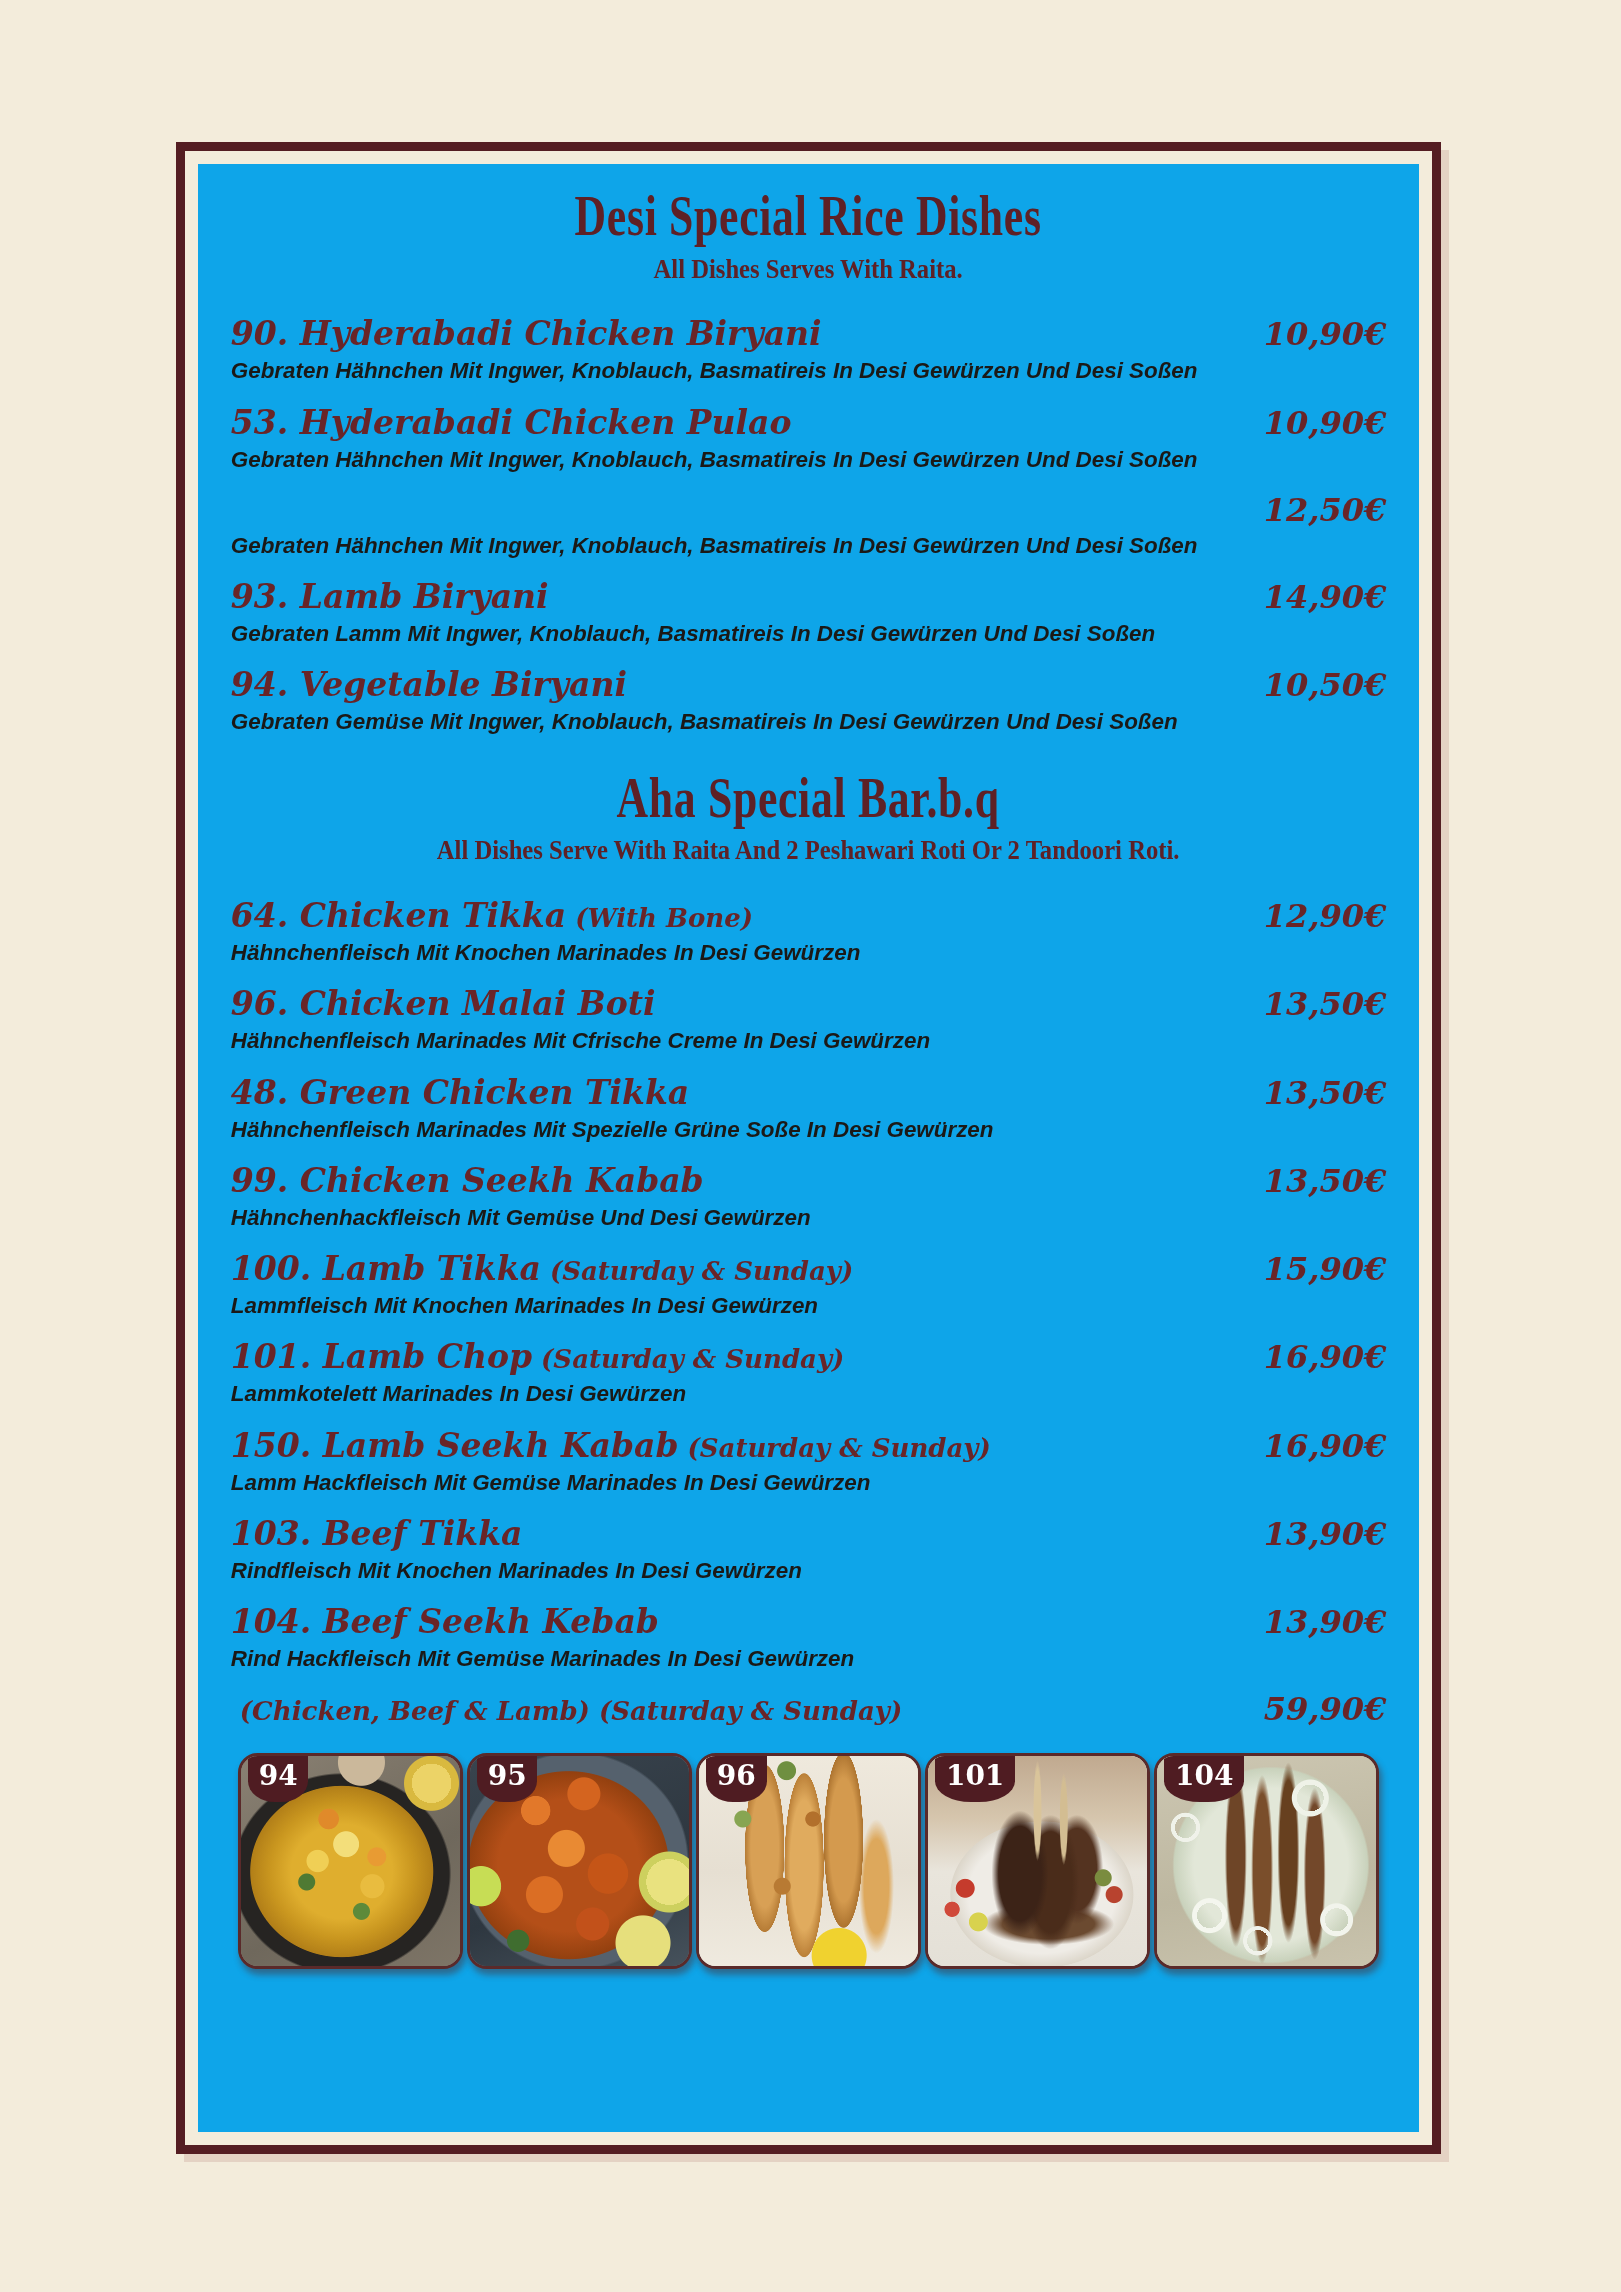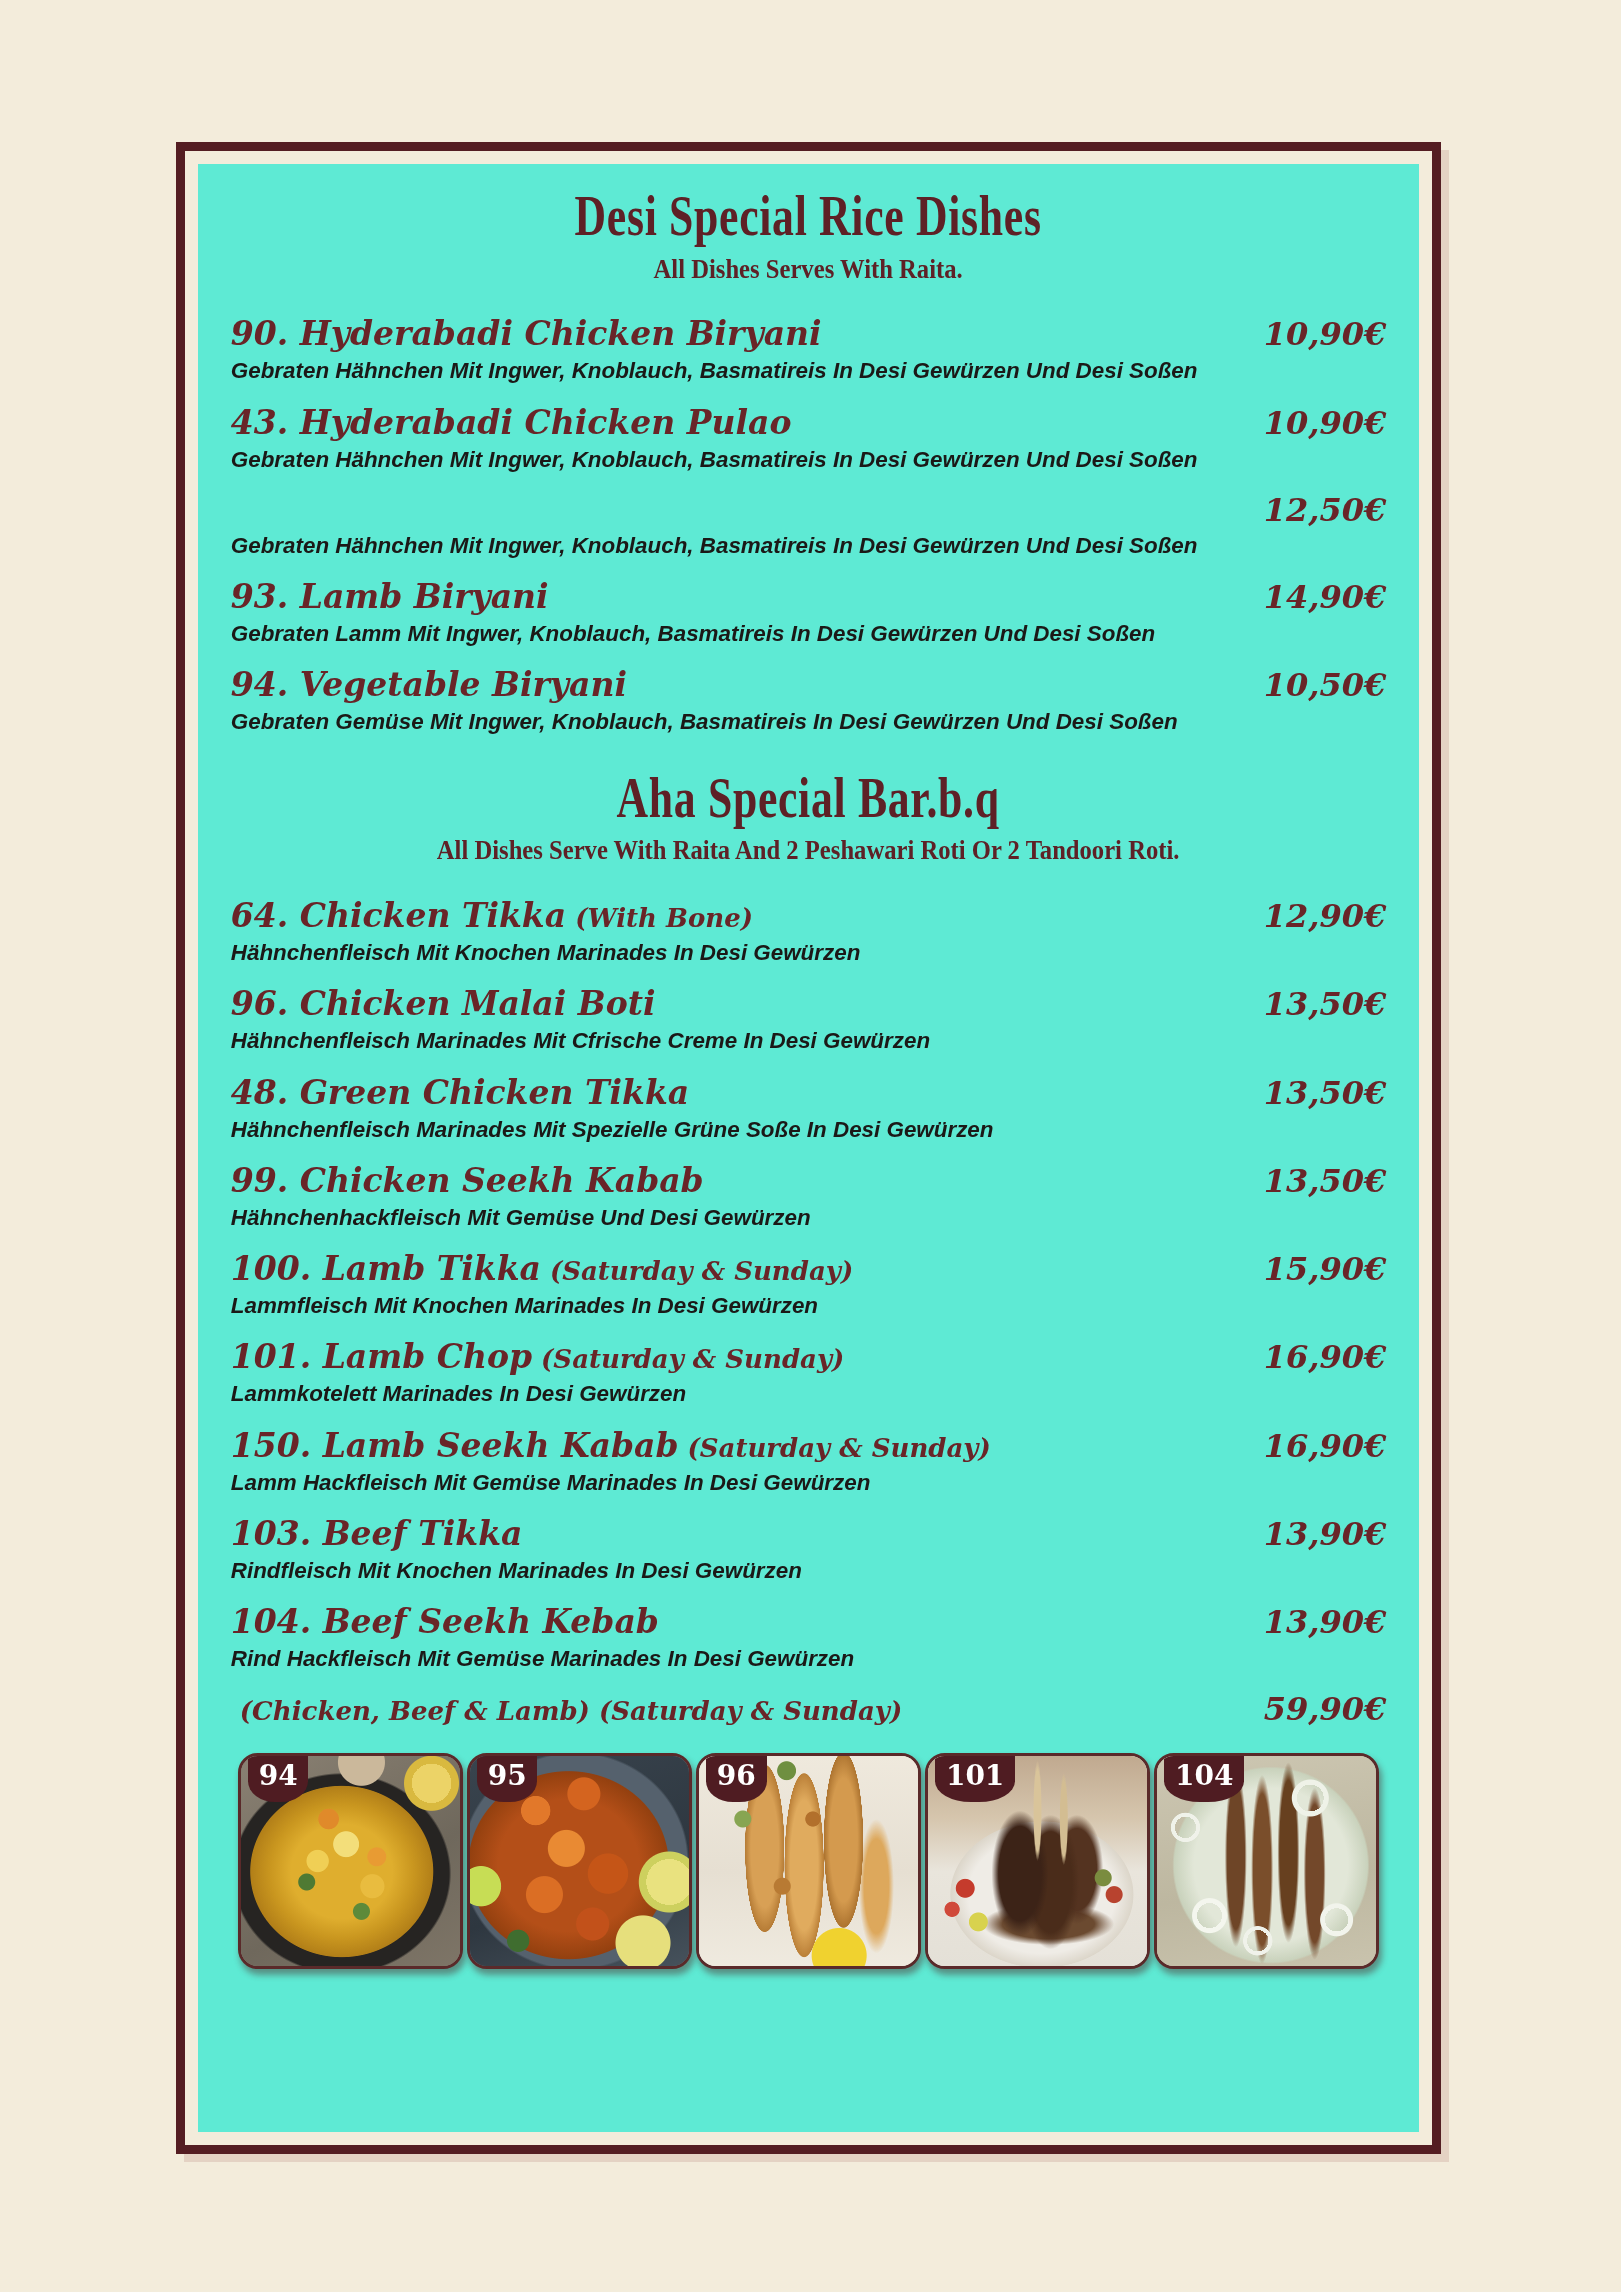--- a/index.html
+++ b/index.html
@@ -12,21 +12,21 @@
   }
   .frame{
     position:absolute;left:176px;top:142px;
     width:1265px;height:2012px;
     border:9.9px solid #541d22;
     box-sizing:border-box;
     box-shadow:8px 8px 0 rgba(160,95,90,0.18);
   }
   .content{
     position:absolute;inset:13.4px;
-    background:#5eead4;
+    background:#0ea5e9;
     box-sizing:border-box;
     padding:21.5px 27px 0 27px;
   }
   .sec-title{
     margin:0;
     text-align:center;
     color:#5e2126;
     font-family:"Liberation Serif", serif;
     font-weight:700;
     font-size:56px;
@@ -211,21 +211,21 @@
     <div class="item-line">
       <span class="item-name">90. Hyderabadi Chicken Biryani</span>
 
       <span class="item-price">10,90€</span>
     </div>
     <div class="item-desc">Gebraten Hähnchen Mit Ingwer, Knoblauch, Basmatireis In Desi Gewürzen Und Desi Soßen</div>
   </div>
 
   <div class="item">
     <div class="item-line">
-      <span class="item-name">43. Hyderabadi Chicken Pulao</span>
+      <span class="item-name">53. Hyderabadi Chicken Pulao</span>
 
       <span class="item-price">10,90€</span>
     </div>
     <div class="item-desc">Gebraten Hähnchen Mit Ingwer, Knoblauch, Basmatireis In Desi Gewürzen Und Desi Soßen</div>
   </div>
 
   <div class="item">
     <div class="item-line">
 
       <span class="item-price">12,50€</span>

